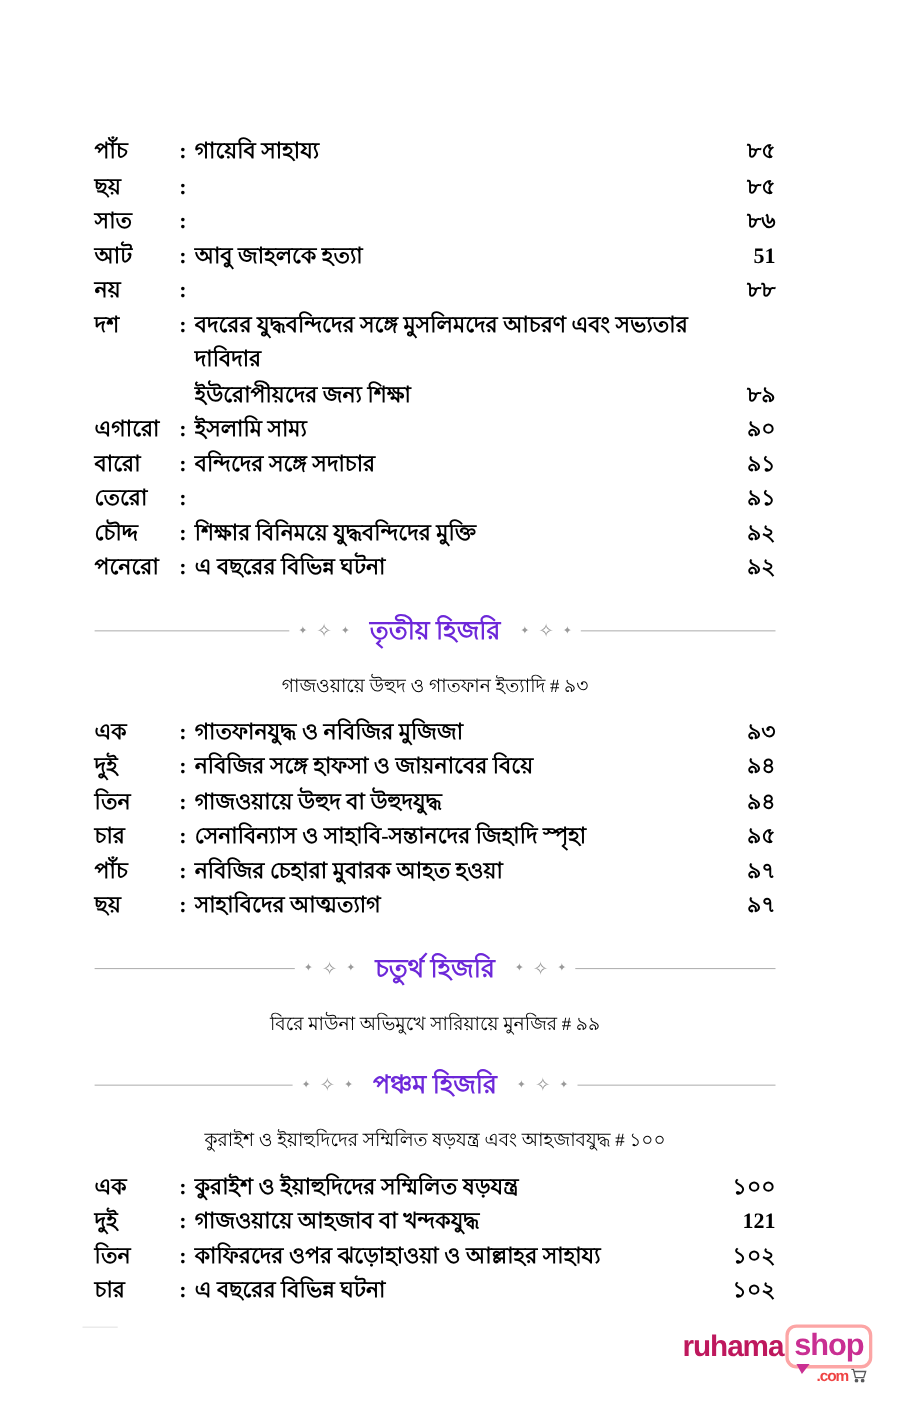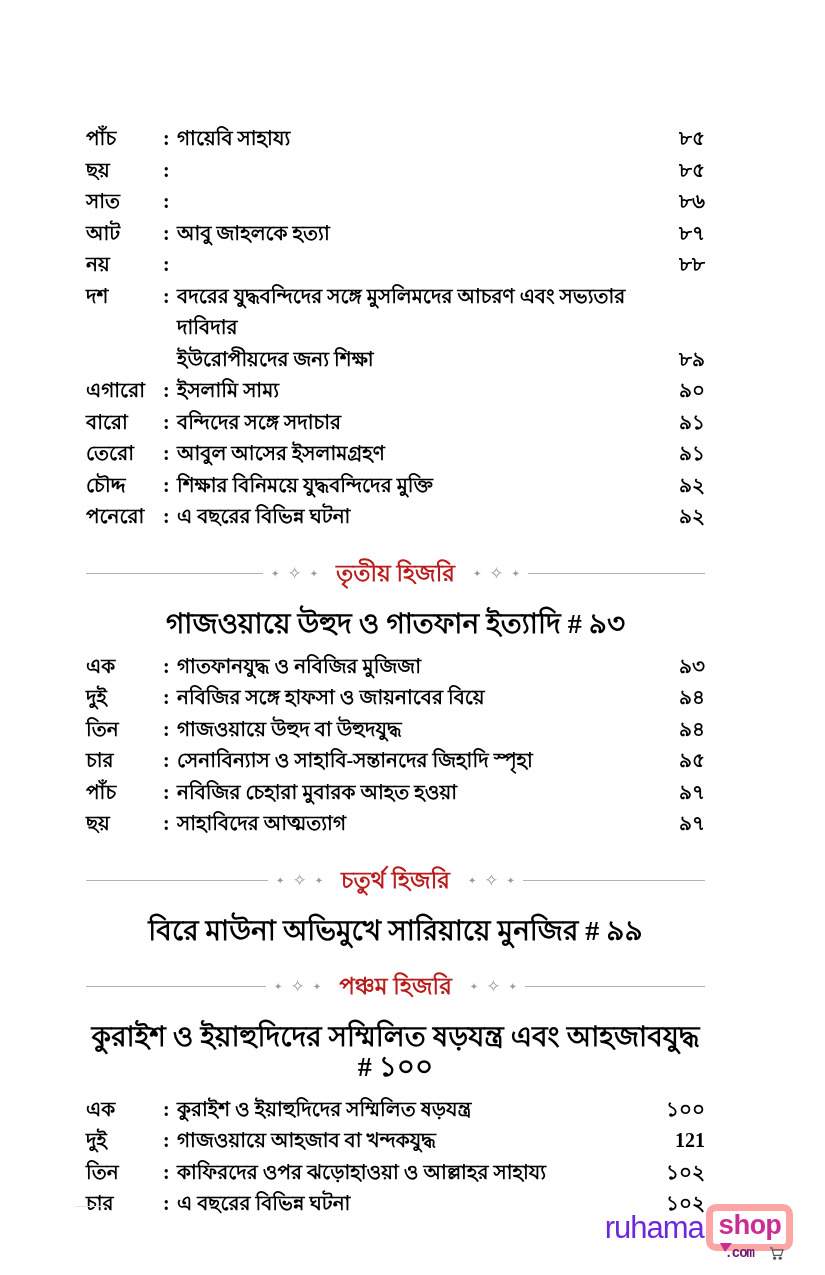--- a/index.html
+++ b/index.html
@@ -32,65 +32,64 @@
   
   .section-divider{
     display:flex;align-items:center;gap:8px;
     margin:26px 0 0 0;
     line-height:30px;
   }
   .rule{flex:1;height:1px;background:#b3b3b3;}
   .orn-s{font-size:10px;color:#9a9a9a;line-height:1;}
   .orn-l{font-size:17px;color:#9a9a9a;line-height:1;}
   .section-title{
-    font-size:23px;font-weight:700;color:#b91c1c;
+    font-size:23px;font-weight:700;color:#6d28d9;
     padding:0 10px;white-space:nowrap;
   }
   .section-subtitle{
     text-align:center;
-    font-size:28px;font-weight:700;
+    font-size:17px;font-weight:400;
     margin:20px 0 12px 0;
     line-height:30px;
   }
   .toc-block{margin-top:4px;}
   
   .footer-line{
     position:absolute;left:75px;top:1206px;
     width:32px;height:1px;background:#e3e3e3;
   }
   
   .watermark{
     position:absolute;right:32px;top:1204px;
     display:flex;align-items:center;
     font-family:"Liberation Sans","DejaVu Sans",sans-serif;
   }
   .wm-gray{
-    color:#6d28d9;font-size:31px;font-weight:400;letter-spacing:-1px;
+    color:#be185d;font-size:27px;font-weight:700;letter-spacing:-1px;
   }
   .wm-bubble{
     position:relative;
     margin-left:2px;
-    border:7px solid #fca5a5;
+    border:3px solid #fca5a5;
     border-radius:10px;
     padding:0 5px 2px 5px;
     color:#c92f92;font-size:28px;font-weight:700;letter-spacing:-1px;
     background:#fff;
-    font-family:Liberation Mono, monospace;
   }
   .wm-tail{
     position:absolute;left:7px;bottom:-8px;
     width:0;height:0;
     border-left:5px solid transparent;
     border-right:7px solid transparent;
     border-top:9px solid #c92f92;
   }
   .wm-domain{
     position:absolute;right:2px;bottom:-17px;
-    display:flex;align-items:center;gap:15px;
-    color:#701a75;font-size:14px;font-weight:700;
+    display:flex;align-items:center;gap:2px;
+    color:#ef4444;font-size:14px;font-weight:700;
   }
   .wm-cart svg{display:block;}
 </style>
 </head>
 <body>
 
 <div class="page">
   <div class="content">
 
     <div class="toc-block">
@@ -107,21 +106,21 @@
       </div>
       <div class="toc-row">
         <span class="toc-serial">সাত</span>
         <span class="toc-colon">:</span>
         <span class="toc-page">৮৬</span>
       </div>
       <div class="toc-row">
         <span class="toc-serial">আট</span>
         <span class="toc-colon">:</span>
         <span class="toc-title">আবু জাহলকে হত্যা</span>
-        <span class="toc-page">৮৭</span>
+        <span class="toc-page">51</span>
       </div>
       <div class="toc-row">
         <span class="toc-serial">নয়</span>
         <span class="toc-colon">:</span>
         <span class="toc-page">৮৮</span>
       </div>
       <div class="toc-row multiline">
         <span class="toc-serial">দশ</span>
         <span class="toc-colon">:</span>
         <span class="toc-title">বদরের যুদ্ধবন্দিদের সঙ্গে মুসলিমদের আচরণ এবং সভ্যতার দাবিদার
@@ -136,21 +135,20 @@
       </div>
       <div class="toc-row">
         <span class="toc-serial">বারো</span>
         <span class="toc-colon">:</span>
         <span class="toc-title">বন্দিদের সঙ্গে সদাচার</span>
         <span class="toc-page">৯১</span>
       </div>
       <div class="toc-row">
         <span class="toc-serial">তেরো</span>
         <span class="toc-colon">:</span>
-        <span class="toc-title">আবুল আসের ইসলামগ্রহণ</span>
         <span class="toc-page">৯১</span>
       </div>
       <div class="toc-row">
         <span class="toc-serial">চৌদ্দ</span>
         <span class="toc-colon">:</span>
         <span class="toc-title">শিক্ষার বিনিময়ে যুদ্ধবন্দিদের মুক্তি</span>
         <span class="toc-page">৯২</span>
       </div>
       <div class="toc-row">
         <span class="toc-serial">পনেরো</span>

